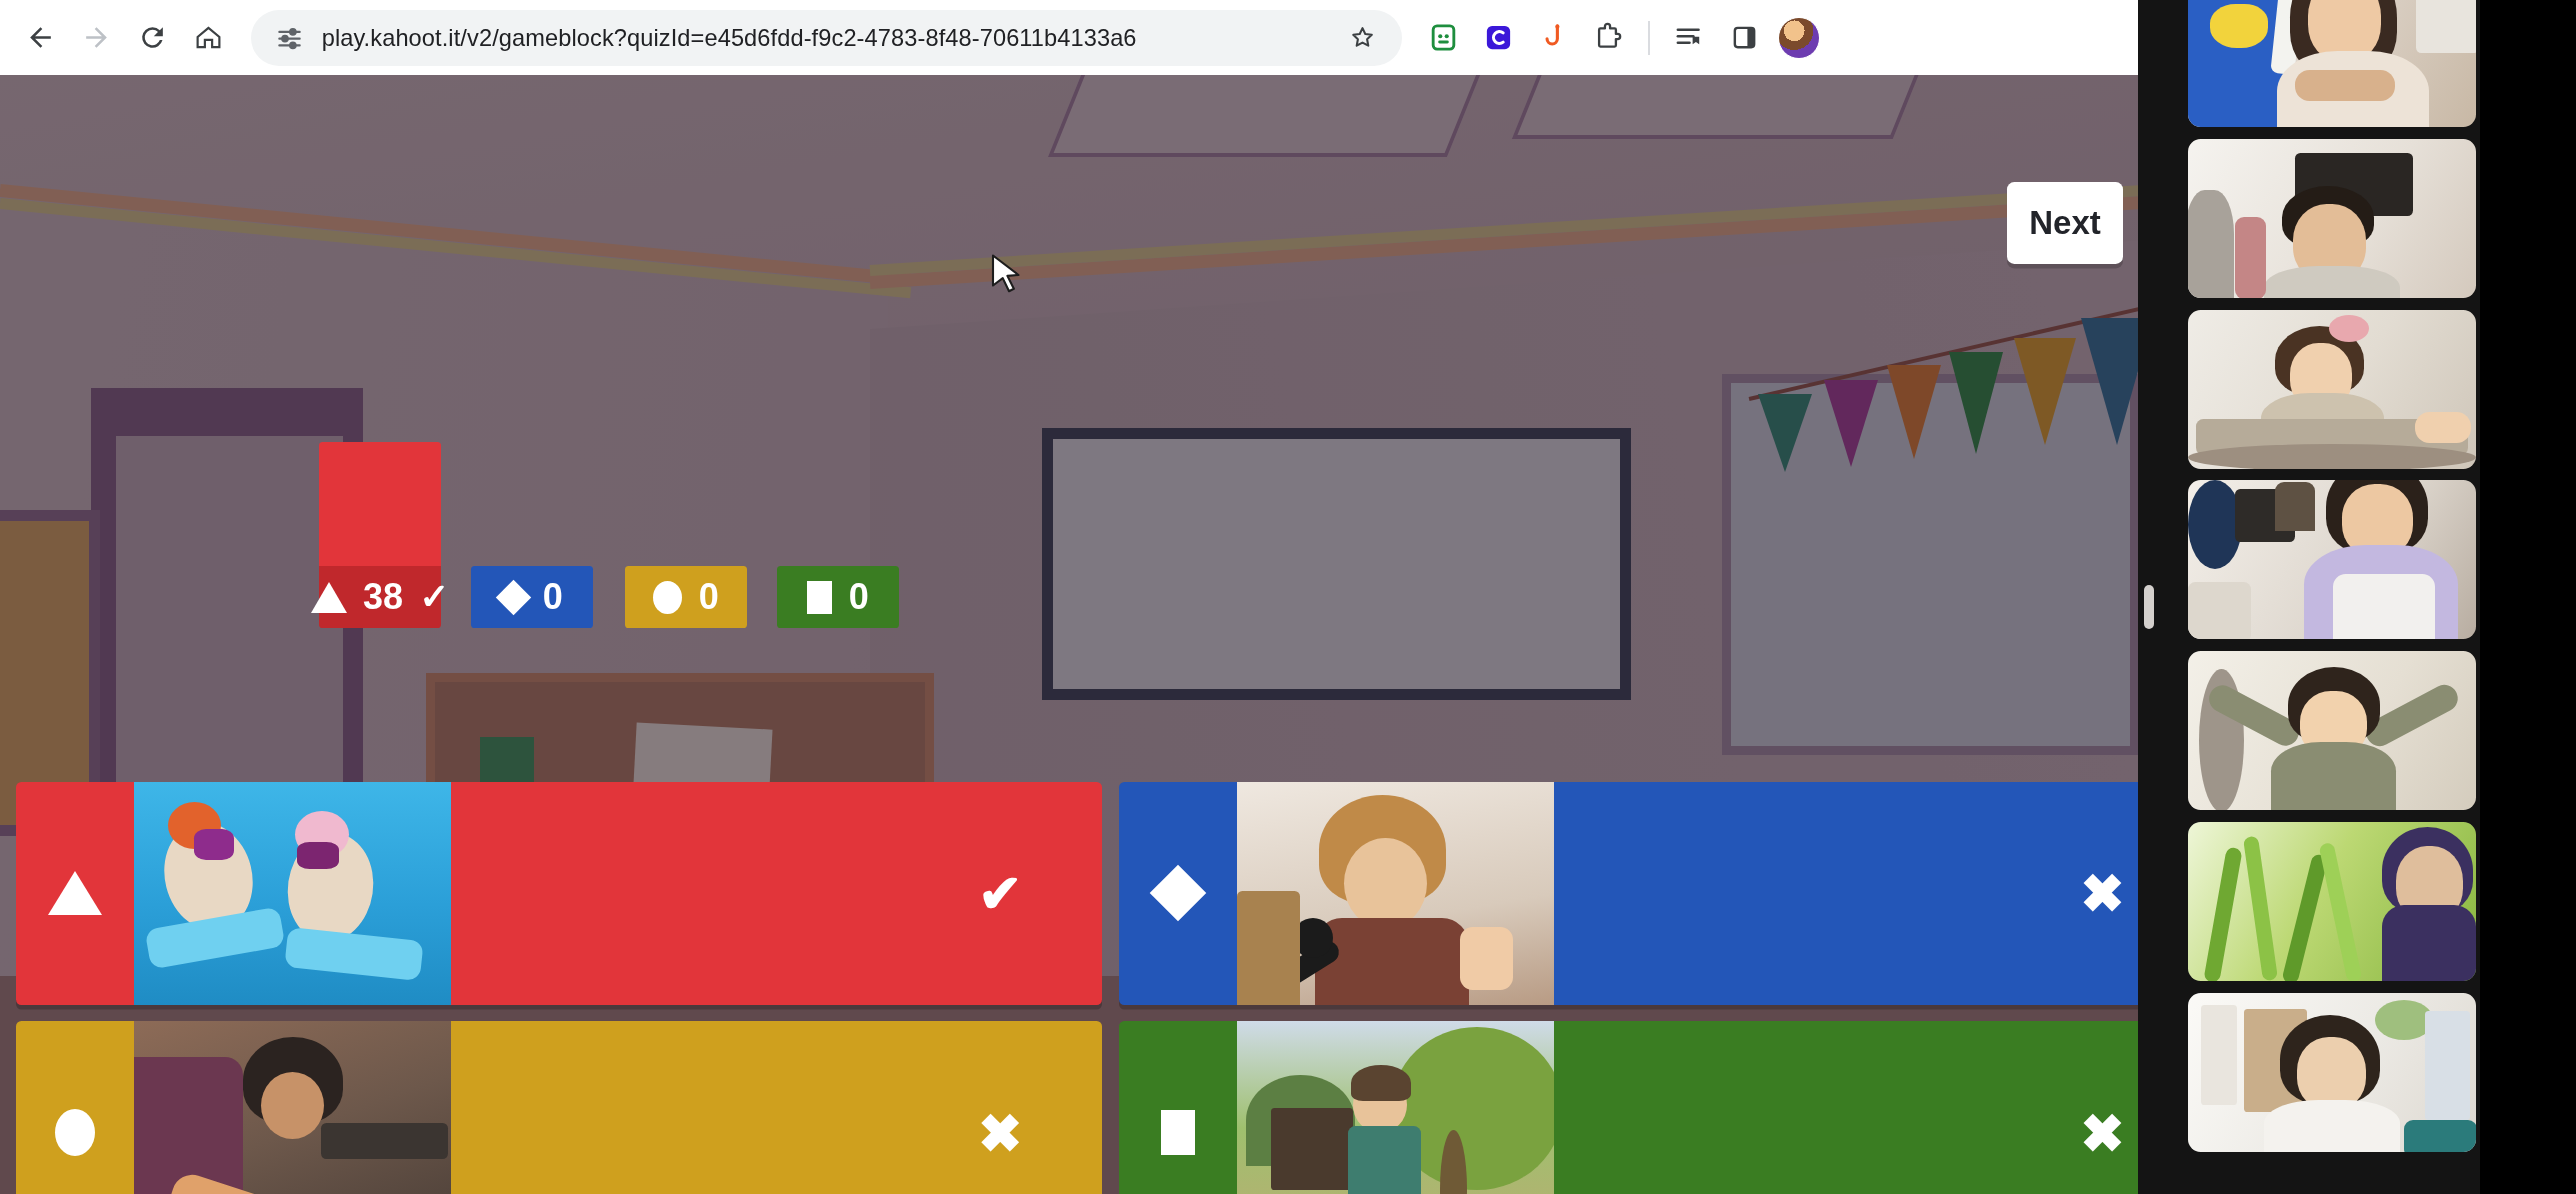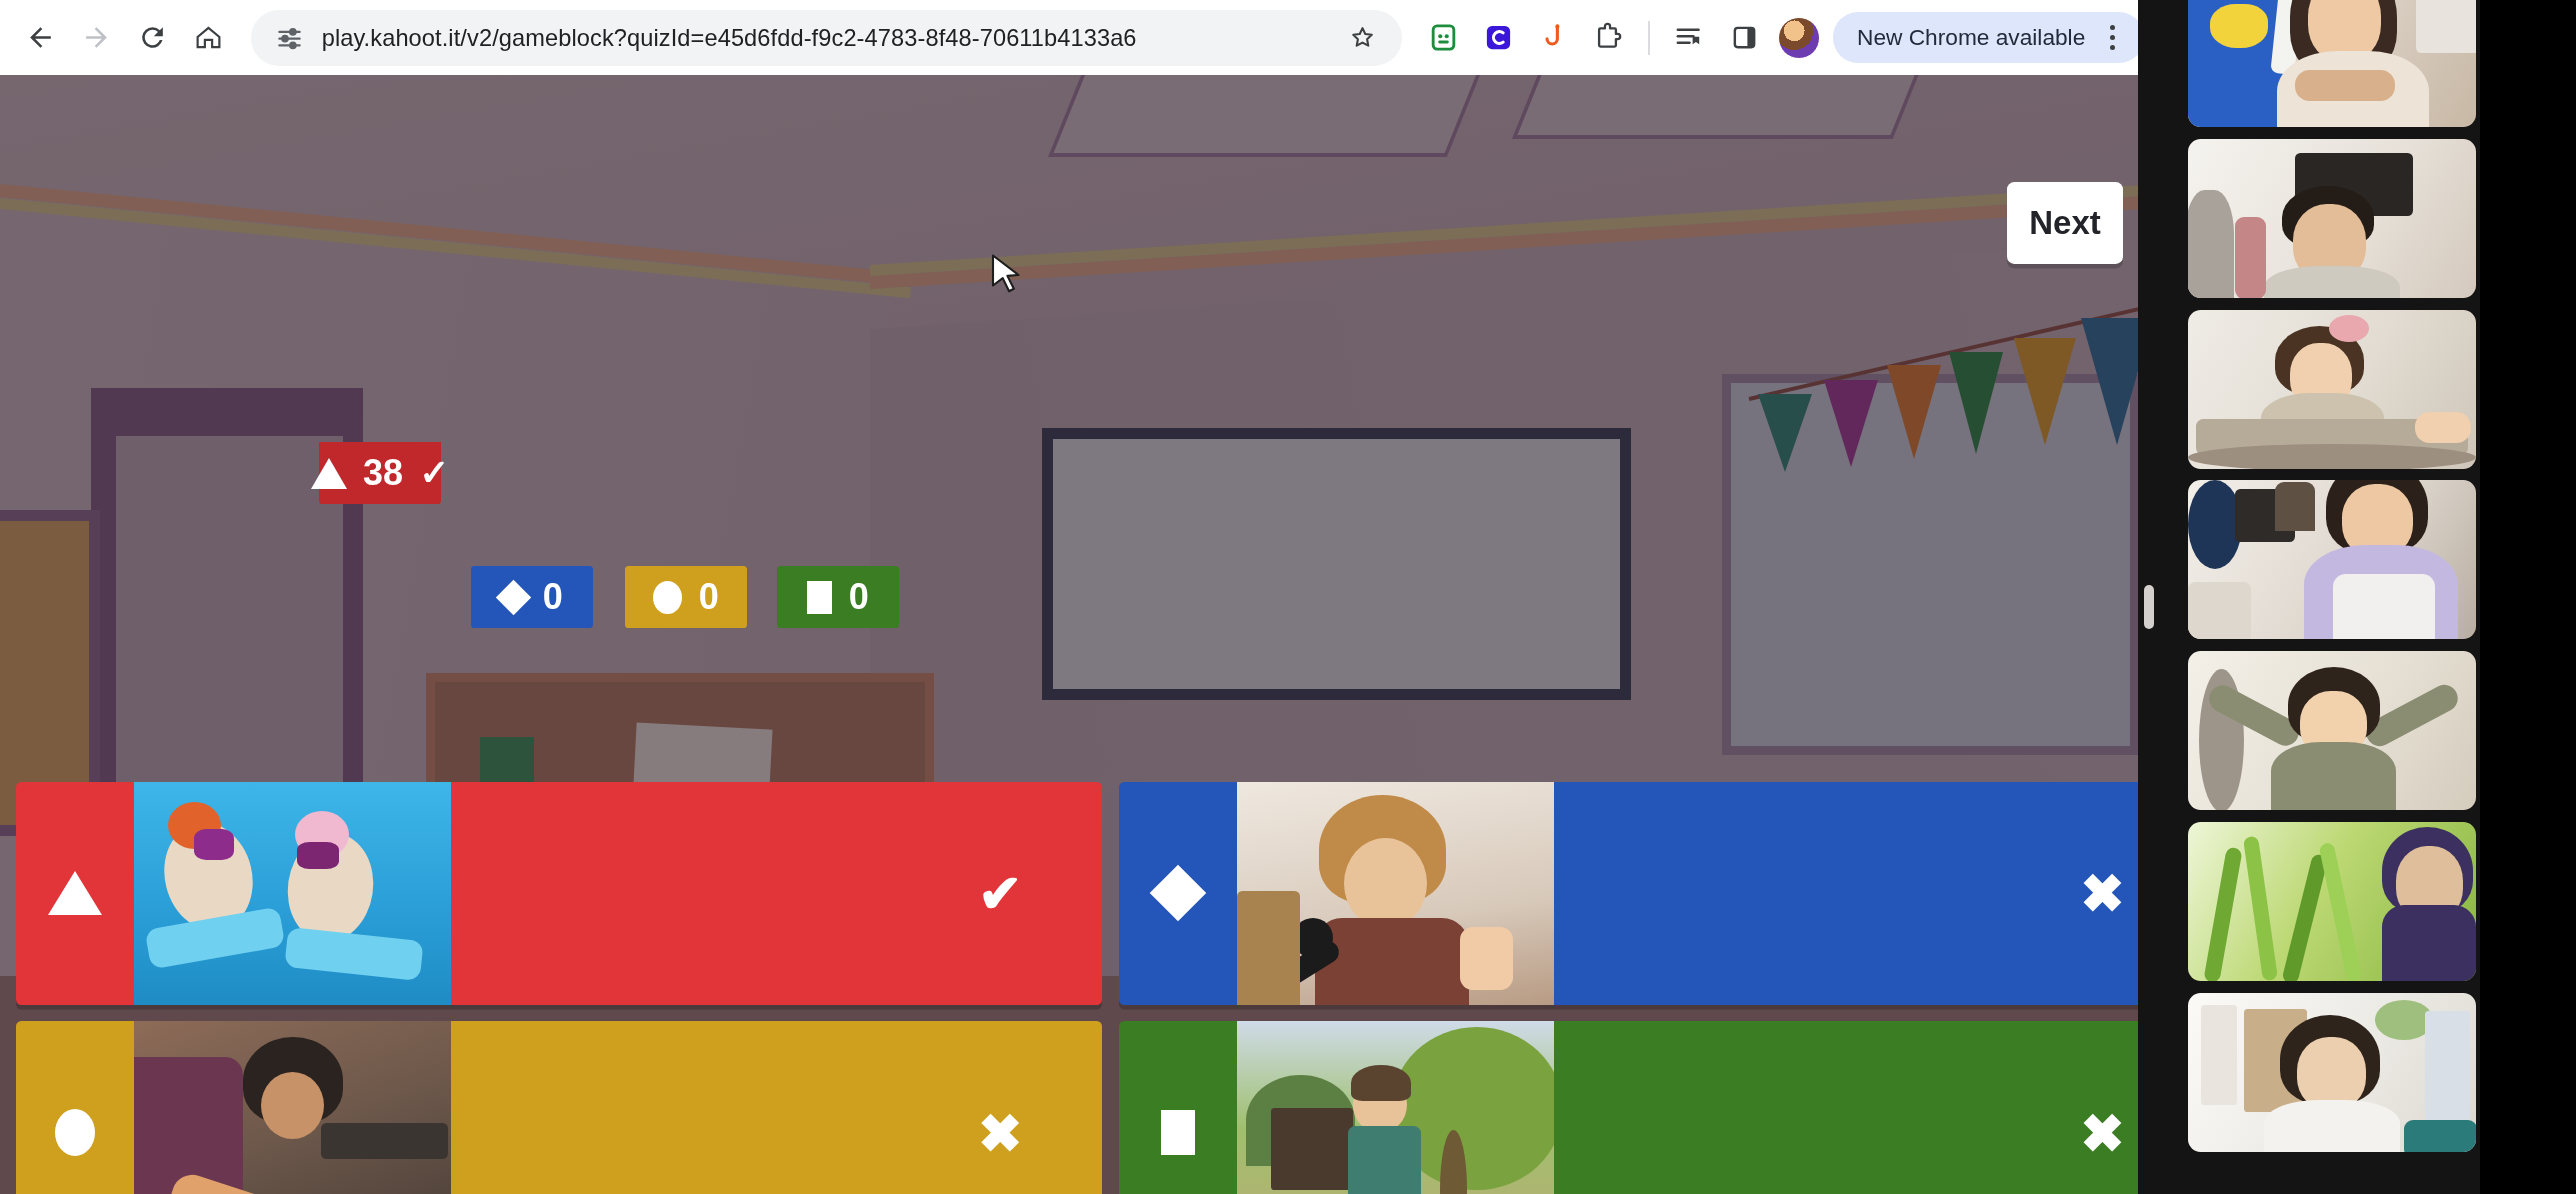--- a/index.html
+++ b/index.html
@@ -96,21 +96,21 @@
 
   .next-btn {
     position:absolute; right:98px; top:107px; width:116px; height:82px;
     background:#fff; border-radius:7.3px; display:flex; align-items:center; justify-content:center;
     box-shadow:0 4.5px 0 rgba(0,0,0,.18); cursor:pointer; z-index:11;
   }
   .next-btn span { font-size:33px; font-weight:700; color:#22242a; }
 
   
   .chart { position:absolute; left:0; top:308px; width:2221px; height:245px; z-index:9; }
-  .bar-wrap { position:absolute; bottom:0; display:flex; flex-direction:row; justify-content:flex-end; }
+  .bar-wrap { position:absolute; bottom:0; display:flex; flex-direction:column; justify-content:flex-end; }
   .bar-col { width:100%; border-radius:3.6px 3.6px 0 0; }
   .bar-foot {
     height:62px; width:100%; display:flex; align-items:center; justify-content:center; gap:16.3px;
     border-radius:0 0 3.6px 3.6px;
   }
   .bar-foot.flat { border-radius:3.6px; }
   .bar-foot .cnt { color:#fff; font-size:36px; font-weight:700; }
   .bar-foot .tick { color:#fff; font-size:36px; font-weight:700; line-height:1; }
 
   .shape { display:block; }
@@ -244,28 +244,20 @@
           <svg width="29" height="29" viewBox="0 0 24 24">
               <rect x="4" y="4" width="16" height="16" rx="2.4" fill="none" stroke="#3c4043" stroke-width="2"></rect>
               <rect x="14.4" y="4" width="5.6" height="16" fill="#3c4043"></rect>
             </svg>
         </div>
         <div class="ext">
           <div class="avatar-ic"></div>
         </div>
       </div>
 
-      <div class="update-pill">
-        <span>New Chrome available</span>
-        <div class="kebab">
-            <i></i>
-            <i></i>
-            <i></i>
-          </div>
-      </div>
     </div>
 
     <div class="page">
 
       <div class="bg">
         <div class="ceiling"></div>
         <div class="ceil-tile" style="left:1070px;top:-27px;width:399px;height:109px;transform:skewX(-22deg);"></div>
         <div class="ceil-tile" style="left:1532px;top:-36px;width:381px;height:100px;transform:skewX(-22deg);"></div>
         <div class="wall-left"></div>
         <div class="wall-right"></div>

